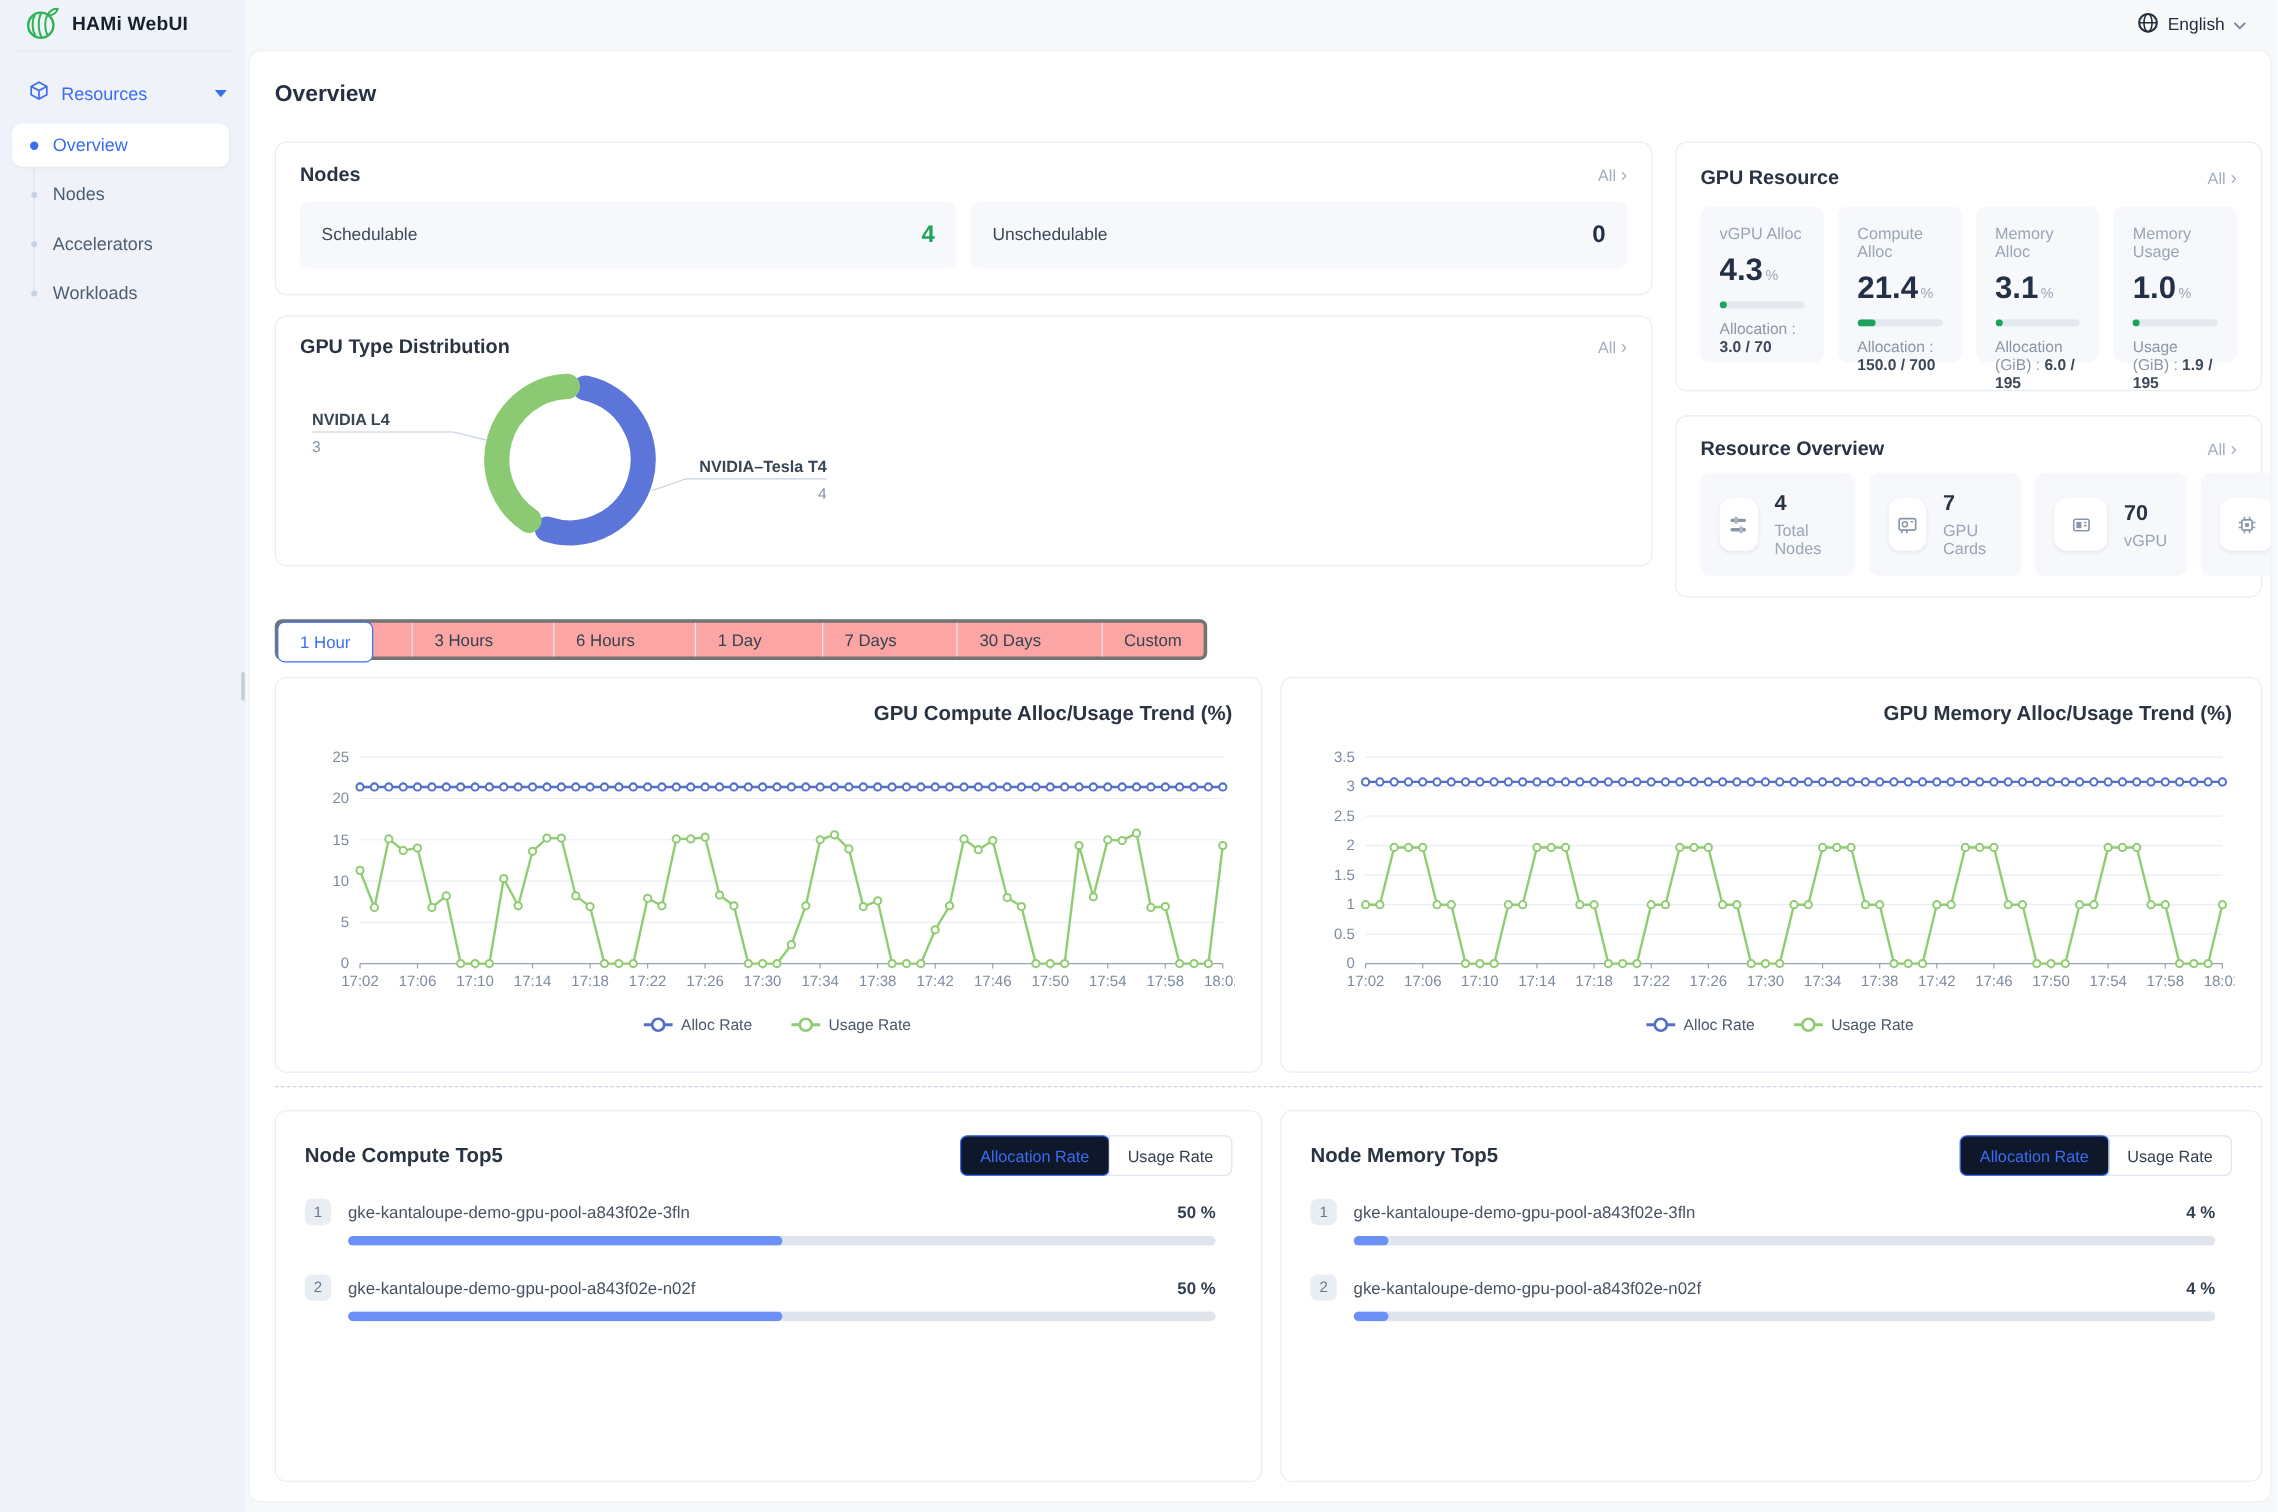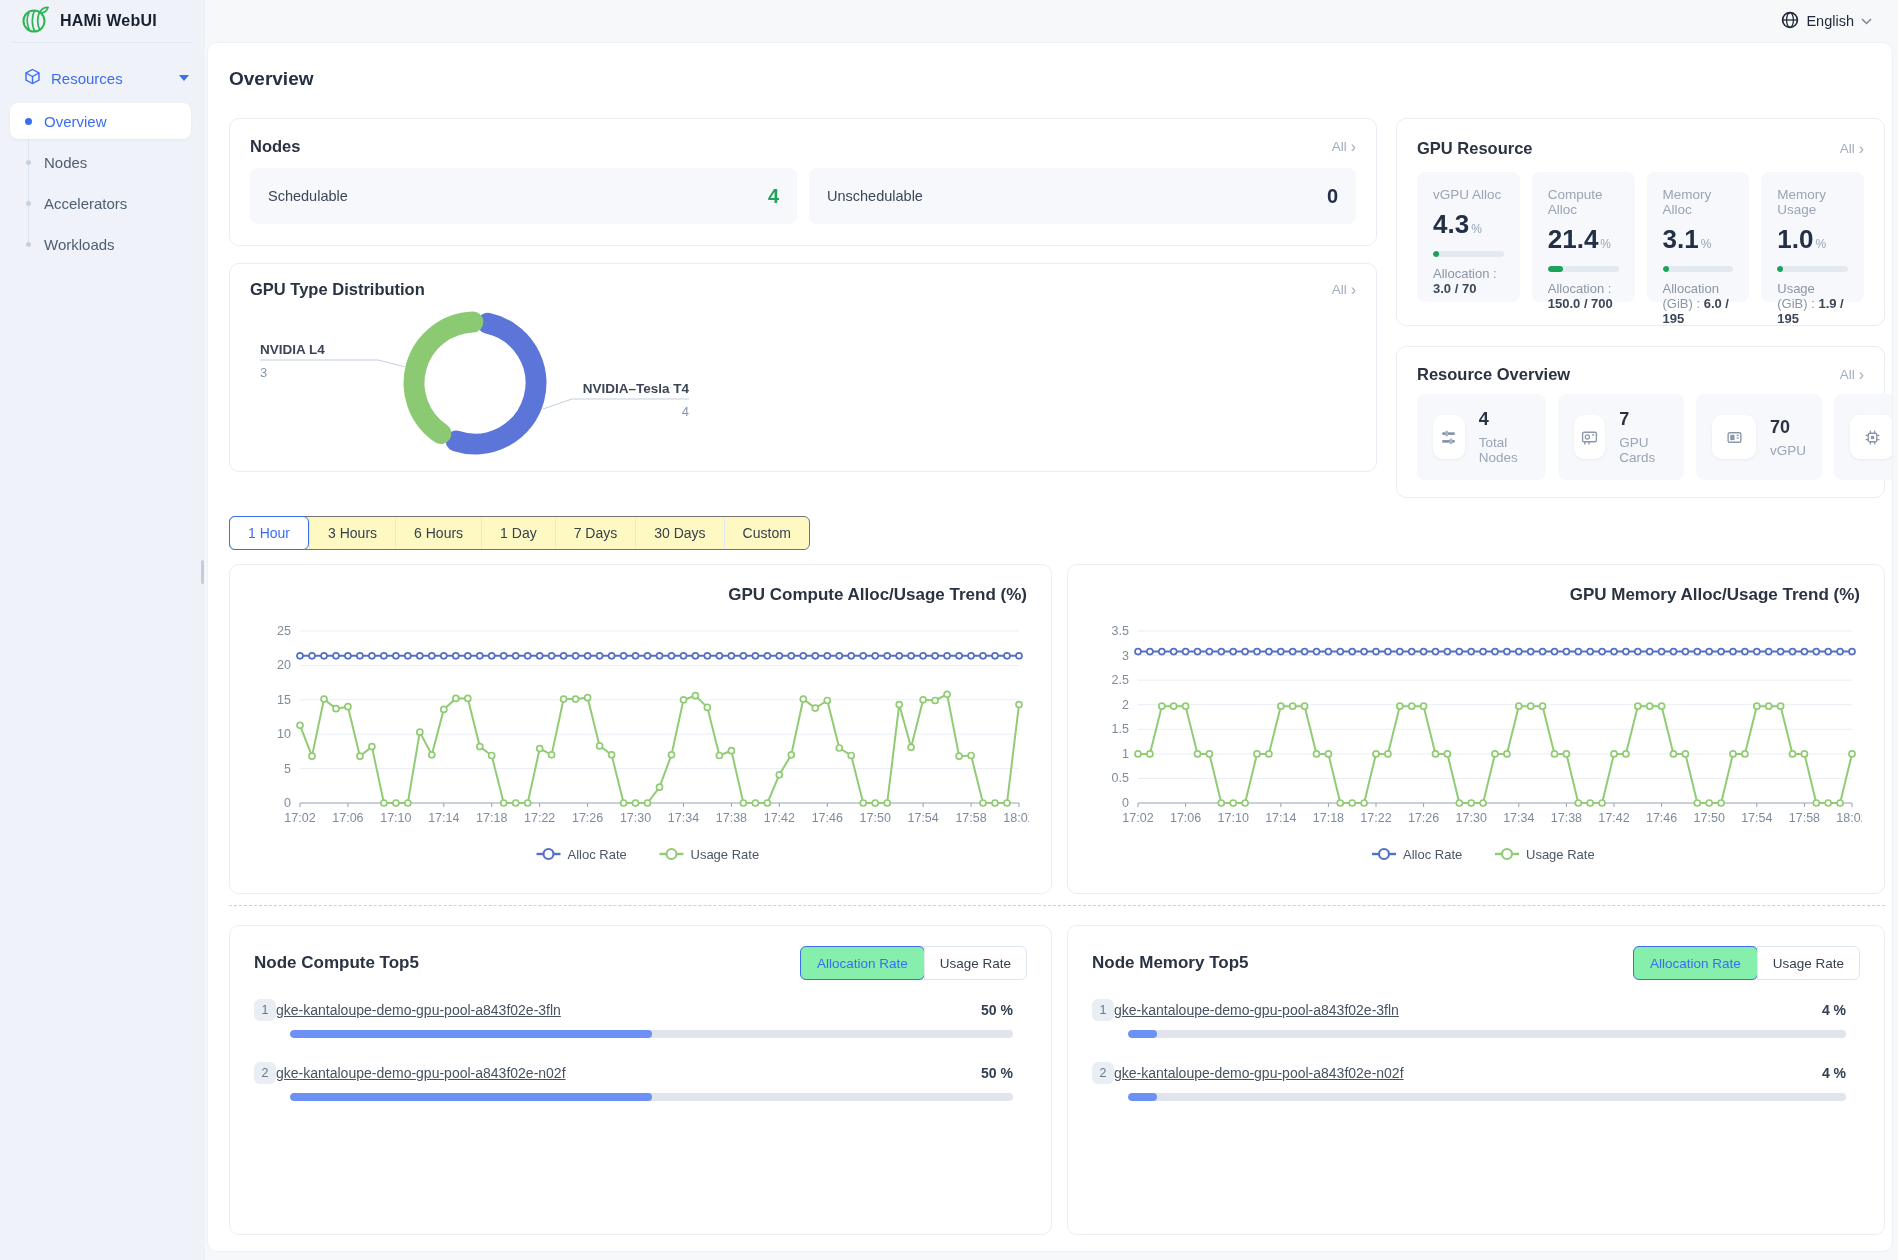--- a/index.html
+++ b/index.html
@@ -65,42 +65,42 @@
 
   
   #resource-overview-card { padding:18px 20px 0 20px; }
   .ov-row { display:flex; gap:12px; margin-top:10px; }
   .ov-tile { width:212px; height:86px; background:#f6f8fb; border-radius:8px; display:flex; align-items:center; padding:0 16px; gap:14px; }
   .ov-icon { width:44px; height:44px; background:#fff; border-radius:10px; box-shadow:0 1px 3px rgba(40,60,100,.07); display:flex; align-items:center; justify-content:center; }
   .ov-val { font-size:18px; font-weight:700; color:#2a3342; }
   .ov-lbl { font-size:13.5px; color:#9aa5b5; margin-top:5px; }
 
   
-  .time-tabs { display:inline-flex; margin-top:18px; background:#fef9c3; border:1px solid #737373; border-radius:6px; height:34px; }
+  .time-tabs { display:inline-flex; margin-top:18px; background:#fca5a5; border:3px solid #737373; border-radius:6px; height:34px;gap:32px; }
   .time-tab { border:none; background:transparent; font-family:inherit; font-size:14px; color:#36414f; padding:0 18px; border-left:1px solid #e3e8f0; cursor:pointer; height:100%; }
   .time-tab:first-child { border-left:none; }
   .time-tab.active { border:1px solid #3a6df0; color:#3a6df0; border-radius:6px; margin:-1px 0 -1px -1px; background:#fff; height:34px; }
 
   
   .grid-charts { display:grid; grid-template-columns:823px 818px; column-gap:15px; margin-top:14px; }
   .chart-card { height:330px; padding:20px 24px; }
   .chart-title { font-size:17px; font-weight:700; color:#2a3342;text-align:right; }
   .dashed-sep { border-top:1px dashed #c9d3df; margin:11px 0 19px 0; width:1656px; }
 
   
   .top5-card { height:310px; padding:20px 24px; }
   .seg-toggle { display:inline-flex; border:1px solid #dfe5ee; border-radius:6px; height:34px; background:#fff; }
   .seg-btn { border:none; background:transparent; font-family:inherit; font-size:13.5px; color:#36414f; padding:0 15px; cursor:pointer; border-left:1px solid #e3e8f0; }
   .seg-btn:first-child { border-left:none; }
-  .seg-btn.active { border:1px solid #3a6df0; border-radius:6px; color:#3a6df0; margin:-1px; padding:0 16px; background:#86efac; }
+  .seg-btn.active { border:1px solid #3a6df0; border-radius:6px; color:#3a6df0; margin:-1px; padding:0 16px; background:#0f172a; }
   .top5-rows { margin-top:18px; }
   .t5-row { padding:0 14px 0 0; margin-bottom:23px; }
   .t5-line { display:flex; align-items:center; height:24px; }
   .t5-badge { width:22px; height:22px; border-radius:6px; background:#e9edf4; color:#6b7787; font-size:12.5px; display:flex; align-items:center; justify-content:center; }
-  .t5-name { font-size:14px; color:#475362; flex:1;text-decoration:underline; }
+  .t5-name { margin-left:14px; font-size:14px; color:#475362; flex:1; }
   .t5-val { font-size:14px; font-weight:700; color:#334052; }
   .t5-bar { margin:8px 0 0 36px; height:8px; border-radius:4px; background:#e0e5ed; overflow:hidden; }
   .t5-fill { height:100%; border-radius:4px; background:#6d90f6; min-width:8px; }
 
   svg text { font-family:"Liberation Sans","DejaVu Sans",sans-serif; }
 </style>
 </head>
 <body>
 
 <aside class="sidebar">

